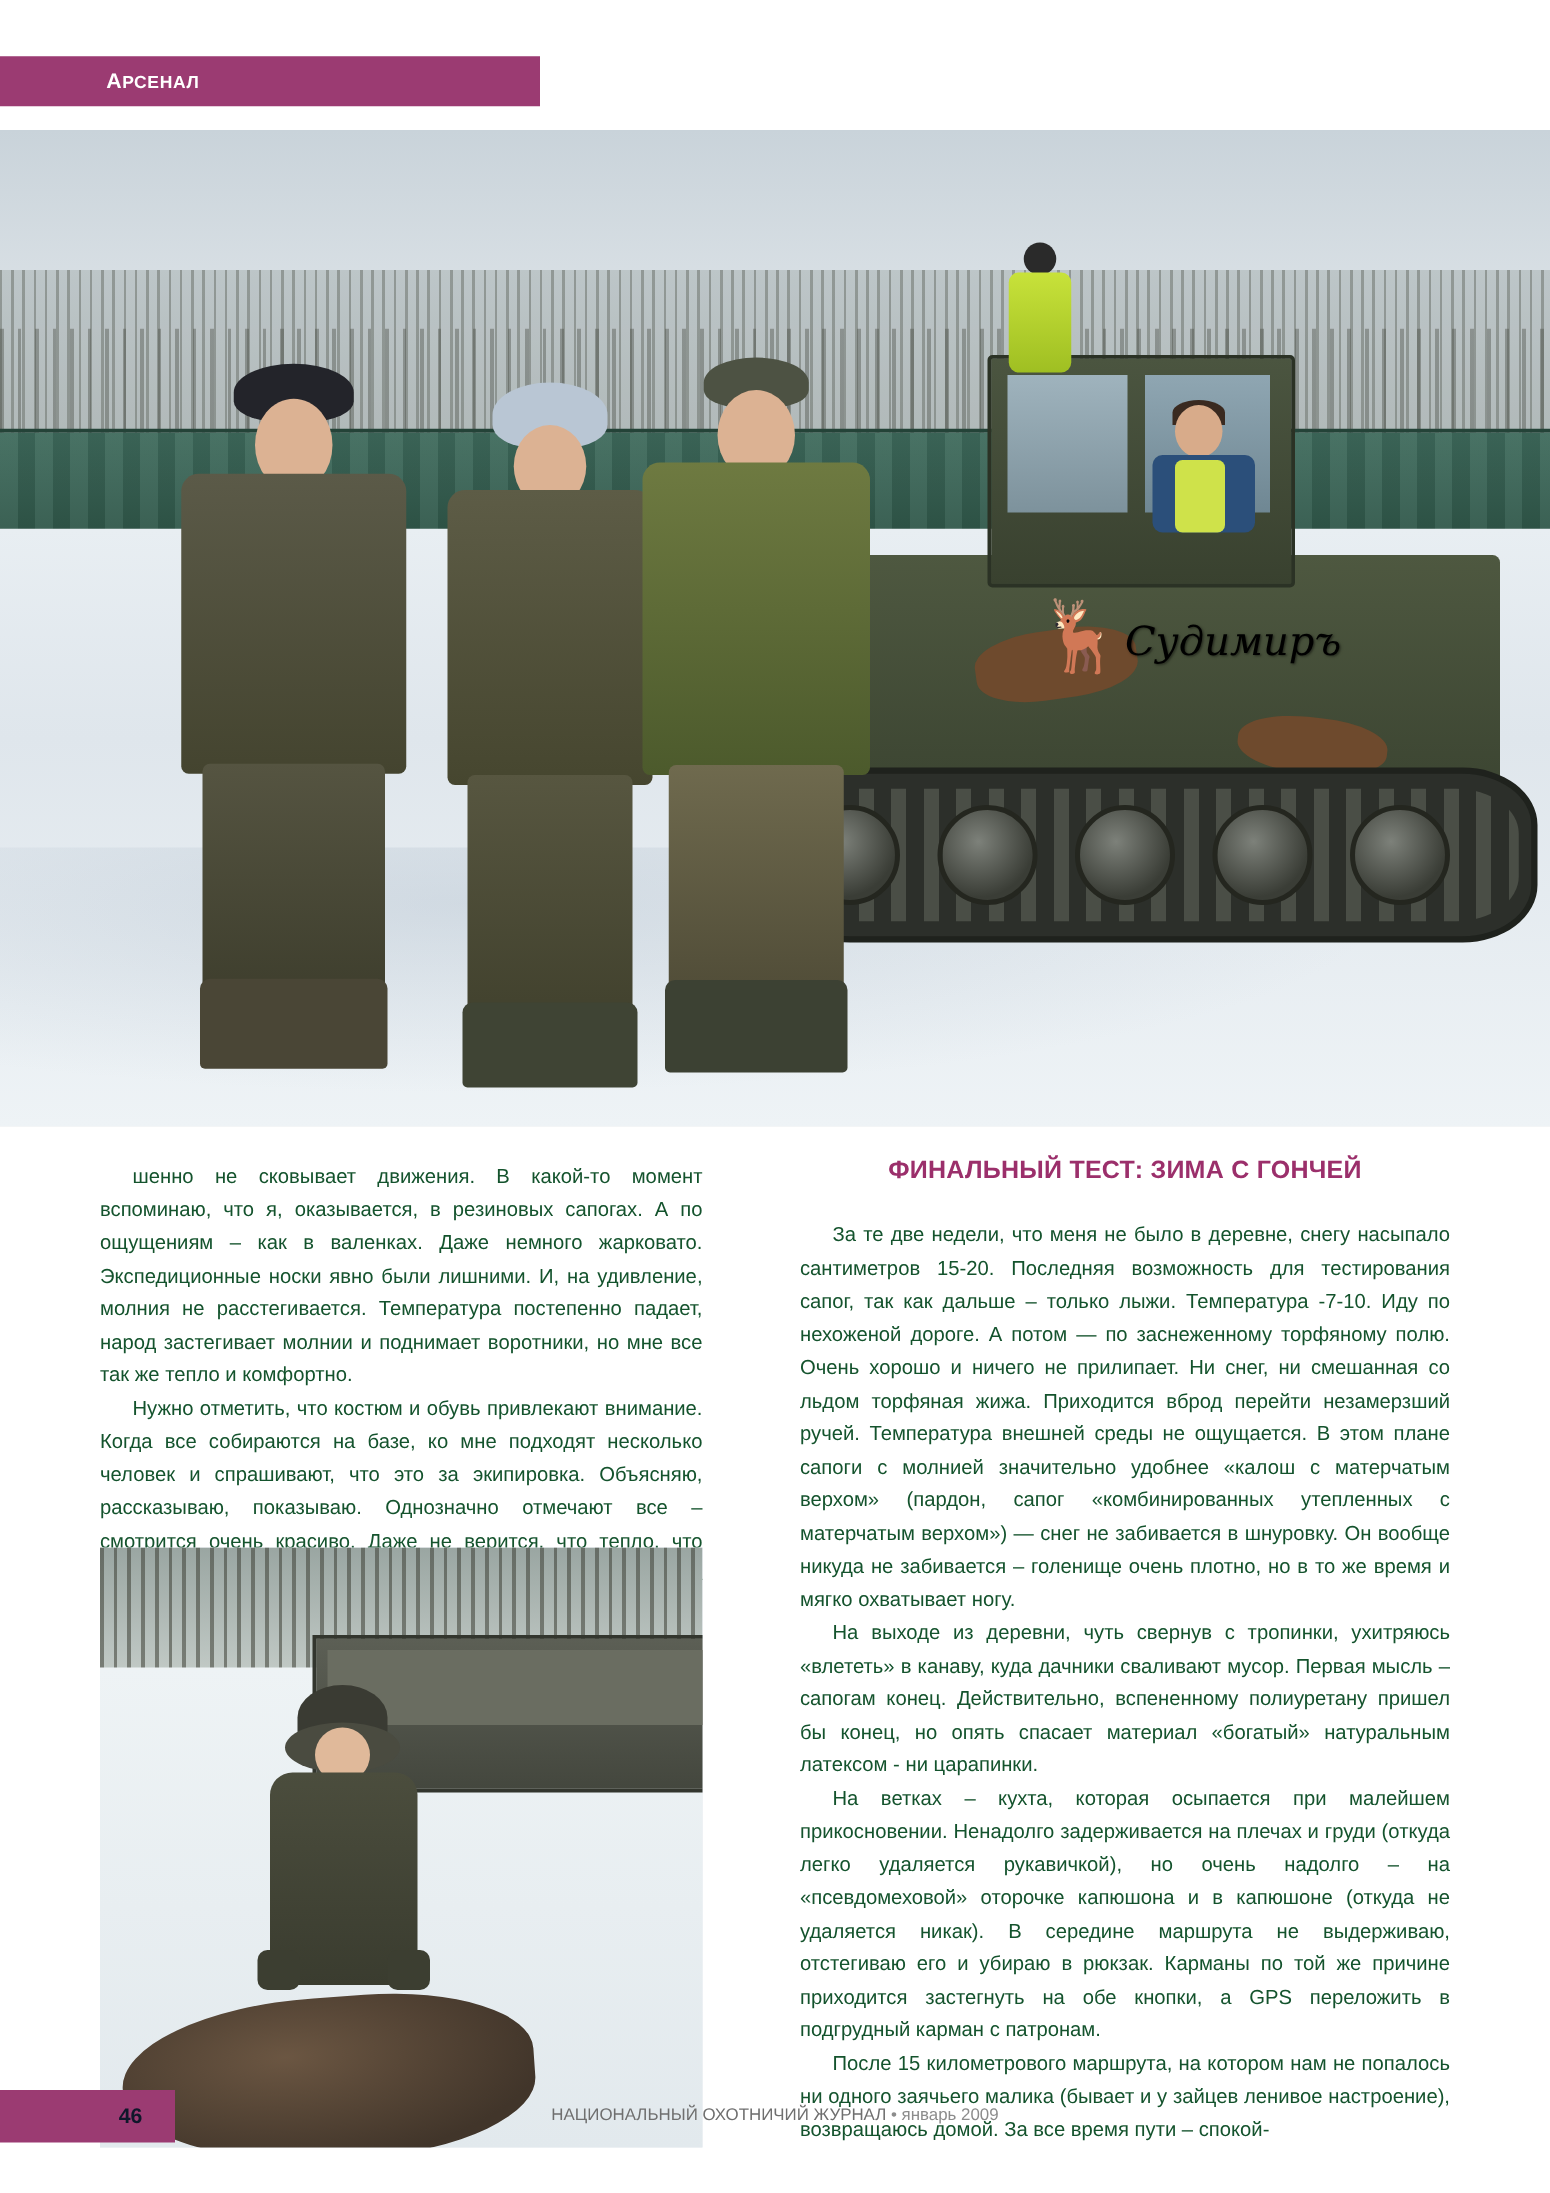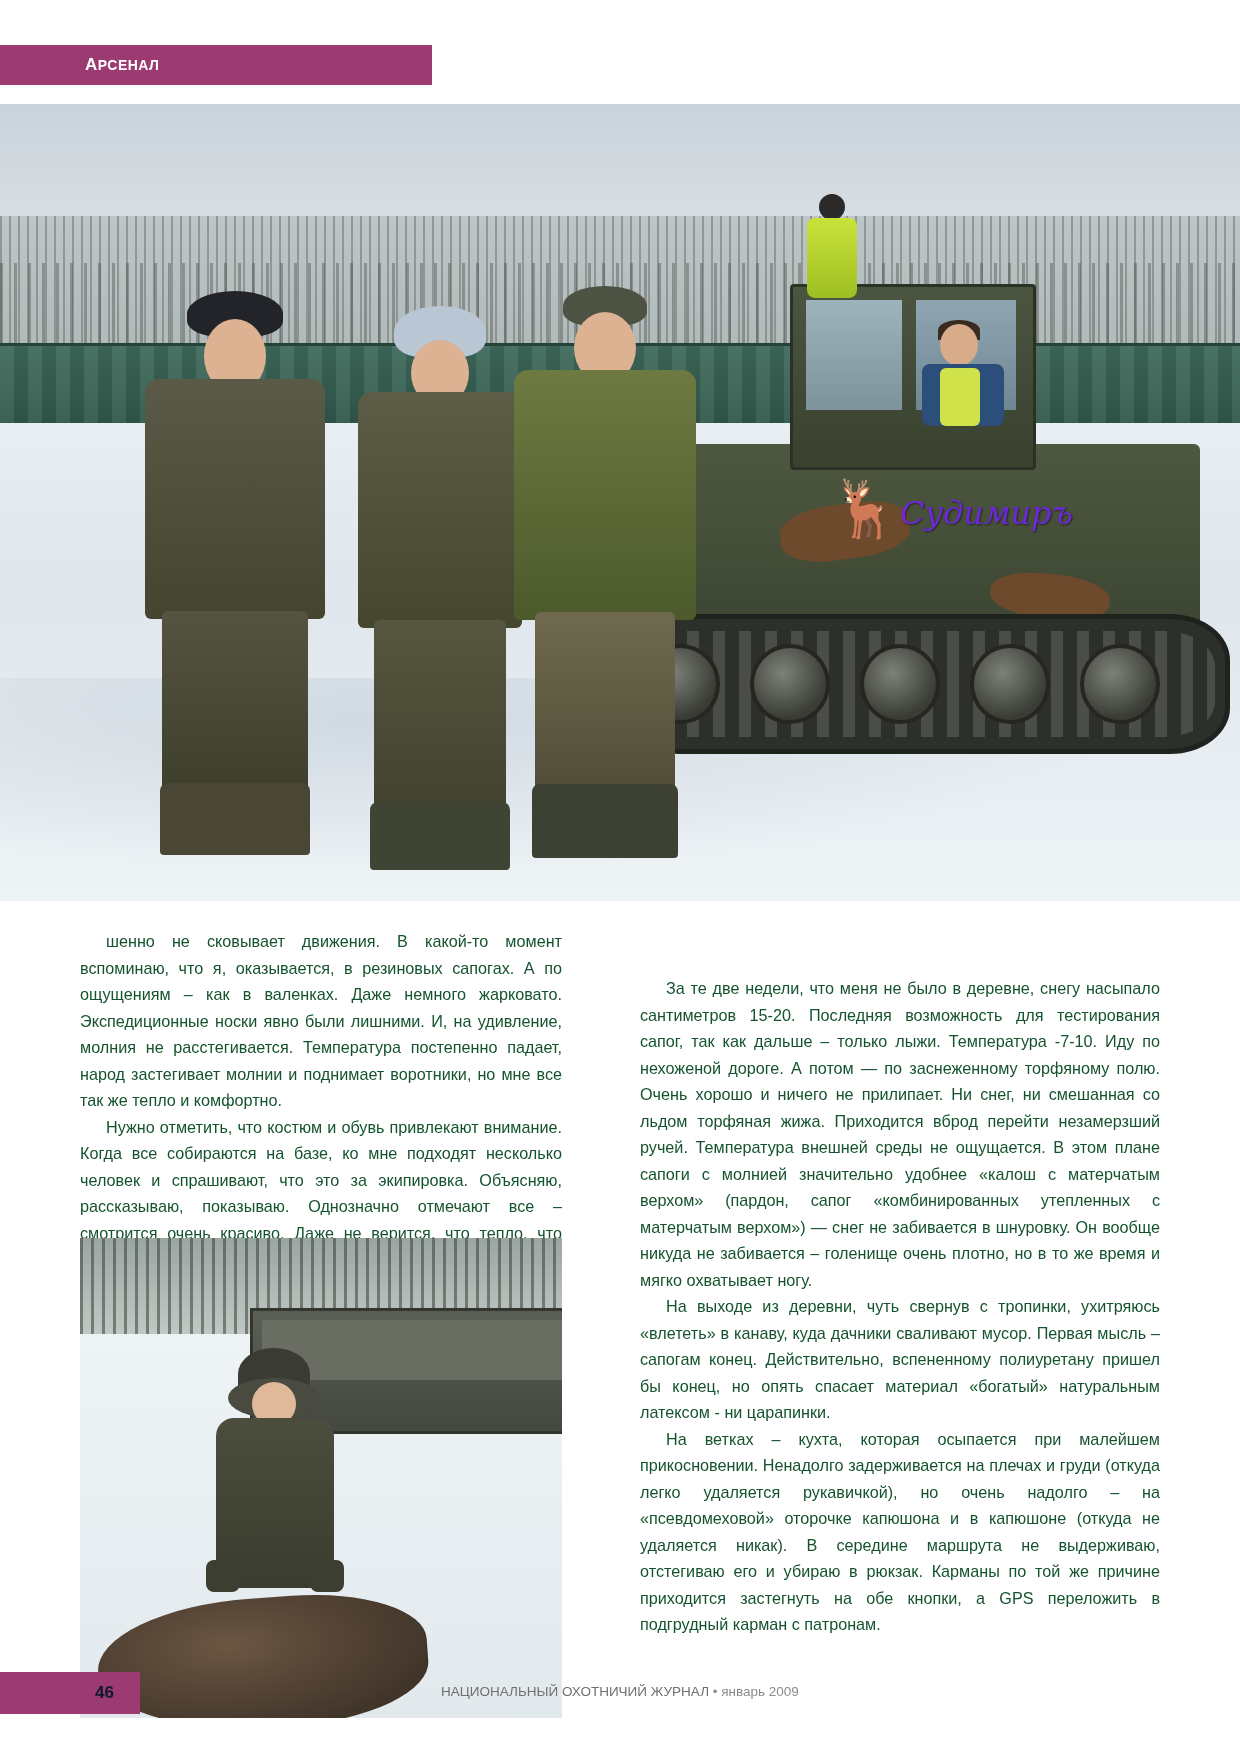--- a/index.html
+++ b/index.html
@@ -193,21 +193,21 @@
     left: 230px; top: 300px;
     width: 70px; height: 70px;
     color: #e8eef2;
     font-size: 56px;
     line-height: 70px;
     text-align: center;
   }
   .veh-name {
     position: absolute;
     left: 300px; top: 320px;
-    color: #6d28d9;
+    color: #000000;
     font-family: "DejaVu Serif", serif;
     font-style: italic;
     font-size: 32px;
     text-shadow: 1px 1px 2px rgba(0,0,0,.5);
   }
   
   .person { position: absolute; bottom: 35px; }
   .p-head { position:absolute; left:50%; transform:translateX(-50%); border-radius:50%; background:#dcb293; }
   .p-hat  { position:absolute; left:50%; transform:translateX(-50%); border-radius:50% 50% 35% 35%; }
   .p-coat { position:absolute; left:50%; transform:translateX(-50%); border-radius:14px 14px 6px 6px; }
@@ -378,25 +378,27 @@
       <div class="p-legs" style="top:326px; width:140px; height:180px; background:linear-gradient(#6f6a4e,#514d38);"></div>
       <div class="p-boots" style="top:498px; width:146px; height:74px; background:#3c4133;"></div>
     </div>
   </div>
 
   <div class="col" id="col-left">
     <p>шенно не сковывает движения. В какой-то момент вспоминаю, что я, оказывается, в резиновых сапогах. А по ощущениям – как в валенках. Даже немного жарковато. Экспедиционные носки явно были лишними. И, на удивление, молния не расстегивается. Температура постепенно падает, народ застегивает молнии и поднимает воротники, но мне все так же тепло и комфортно.</p>
     <p>Нужно отметить, что костюм и обувь привлекают внимание. Когда все собираются на базе, ко мне подходят несколько человек и спрашивают, что это за экипировка. Объясняю, рассказываю, показываю. Однозначно отмечают все – смотрится очень красиво. Даже не верится, что тепло, что такая тонкая куртка может быть действительно теплой, а внешне тяжелые сапоги – удобными при ходовой охоте.</p>
   </div>
 
+  <div class="section-title">ФИНАЛЬНЫЙ ТЕСТ: ЗИМА С ГОНЧЕЙ</div>
 
   <div class="col" id="col-right">
     <p>За те две недели, что меня не было в деревне, снегу насыпало сантиметров 15-20. Последняя возможность для тестирования сапог, так как дальше – только лыжи. Температура -7-10. Иду по нехоженой дороге. А потом — по заснеженному торфяному полю. Очень хорошо и ничего не прилипает. Ни снег, ни смешанная со льдом торфяная жижа. Приходится вброд перейти незамерзший ручей. Температура внешней среды не ощущается. В этом плане сапоги с молнией значительно удобнее «калош с матерчатым верхом» (пардон, сапог «комбинированных утепленных с матерчатым верхом») — снег не забивается в шнуровку. Он вообще никуда не забивается – голенище очень плотно, но в то же время и мягко охватывает ногу.</p>
     <p>На выходе из деревни, чуть свернув с тропинки, ухитряюсь «влететь» в канаву, куда дачники сваливают мусор. Первая мысль – сапогам конец. Действительно, вспененному полиуретану пришел бы конец, но опять спасает материал «богатый» натуральным латексом - ни царапинки.</p>
     <p>На ветках – кухта, которая осыпается при малейшем прикосновении. Ненадолго задерживается на плечах и груди (откуда легко удаляется рукавичкой), но очень надолго – на «псевдомеховой» оторочке капюшона и в капюшоне (откуда не удаляется никак). В середине маршрута не выдерживаю, отстегиваю его и убираю в рюкзак. Карманы по той же причине приходится застегнуть на обе кнопки, а GPS переложить в подгрудный карман с патронам.</p>
+    <p>После 15 километрового маршрута, на котором нам не попалось ни одного заячьего малика (бывает и у зайцев ленивое настроение), возвращаюсь домой. За все время пути – спокой-</p>
   </div>
 
   <div class="bottom-photo">
     <div class="bp-sky"></div>
     <div class="bp-trees"></div>
     <div class="bp-snow"></div>
     <div class="trailer"></div>
     <div class="trailer-in"></div>
     <div class="bp-person">
       <div class="h-hat"></div>

